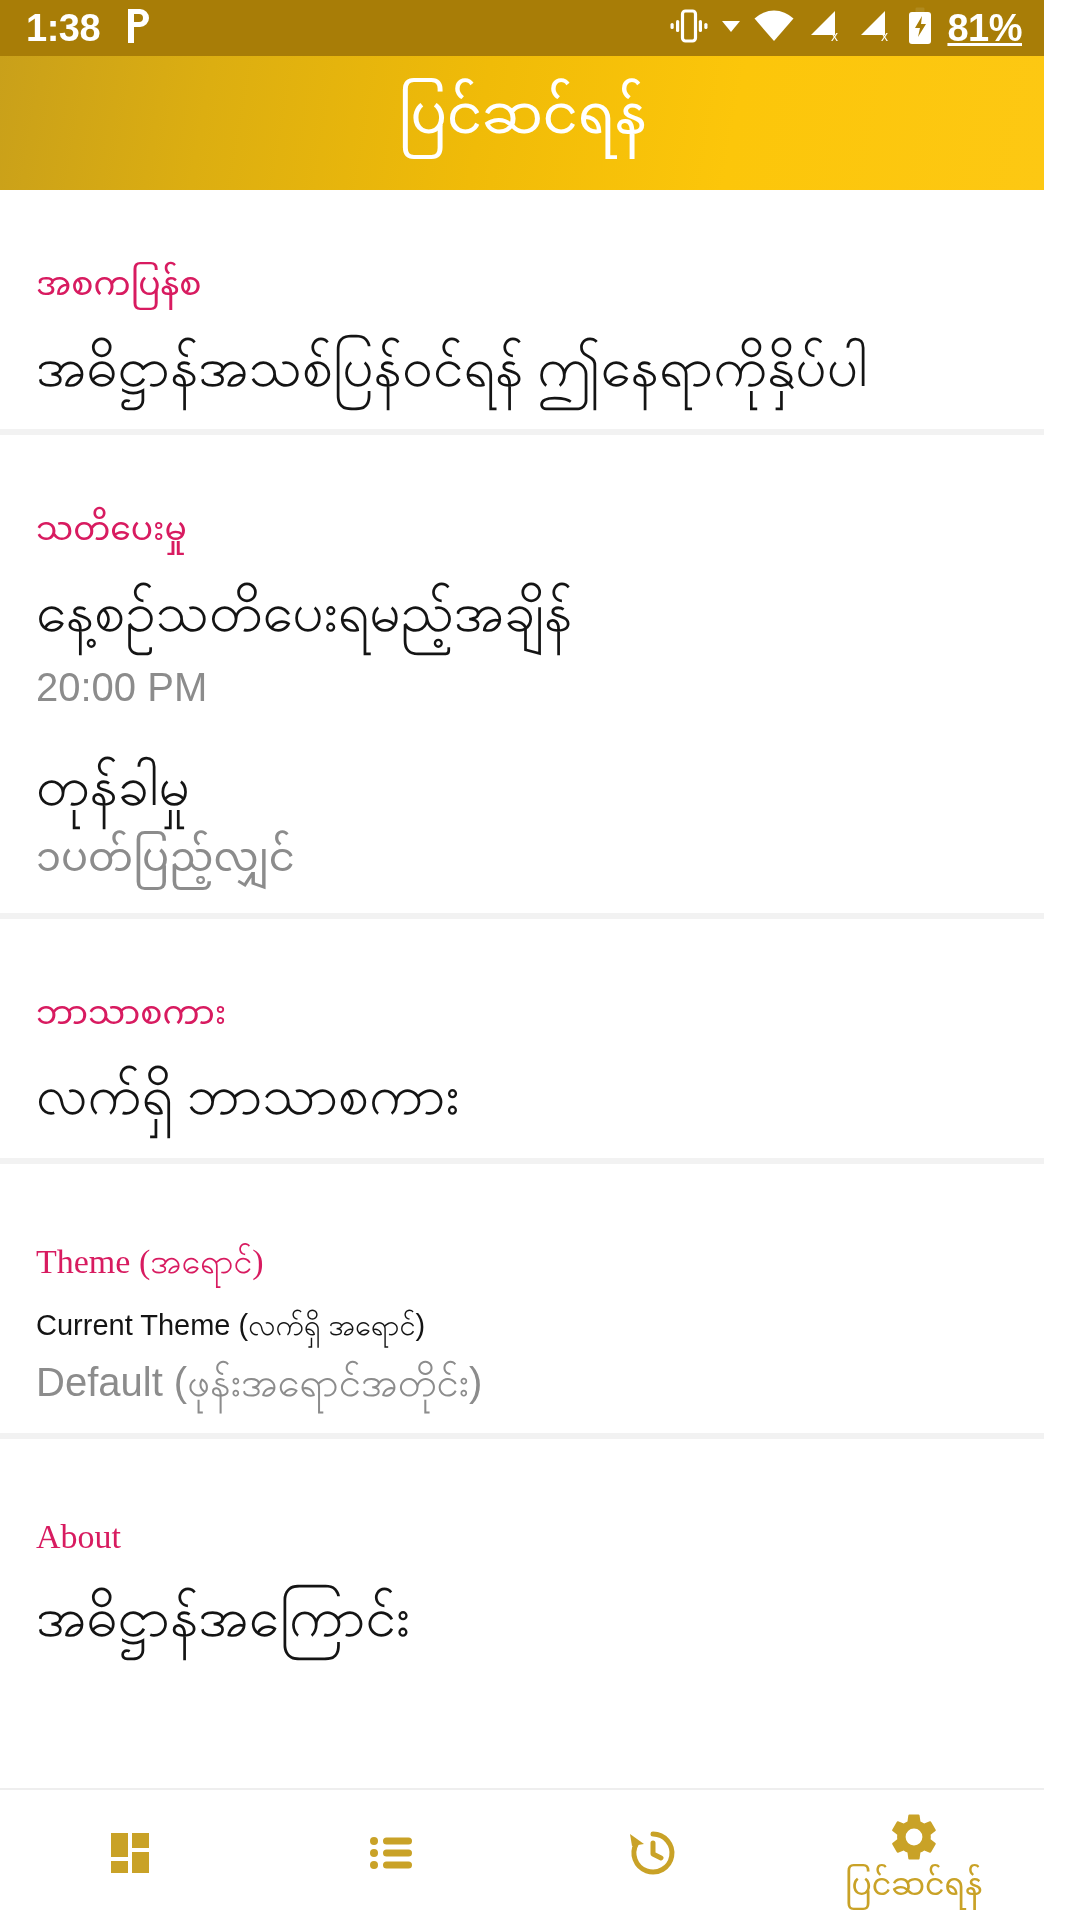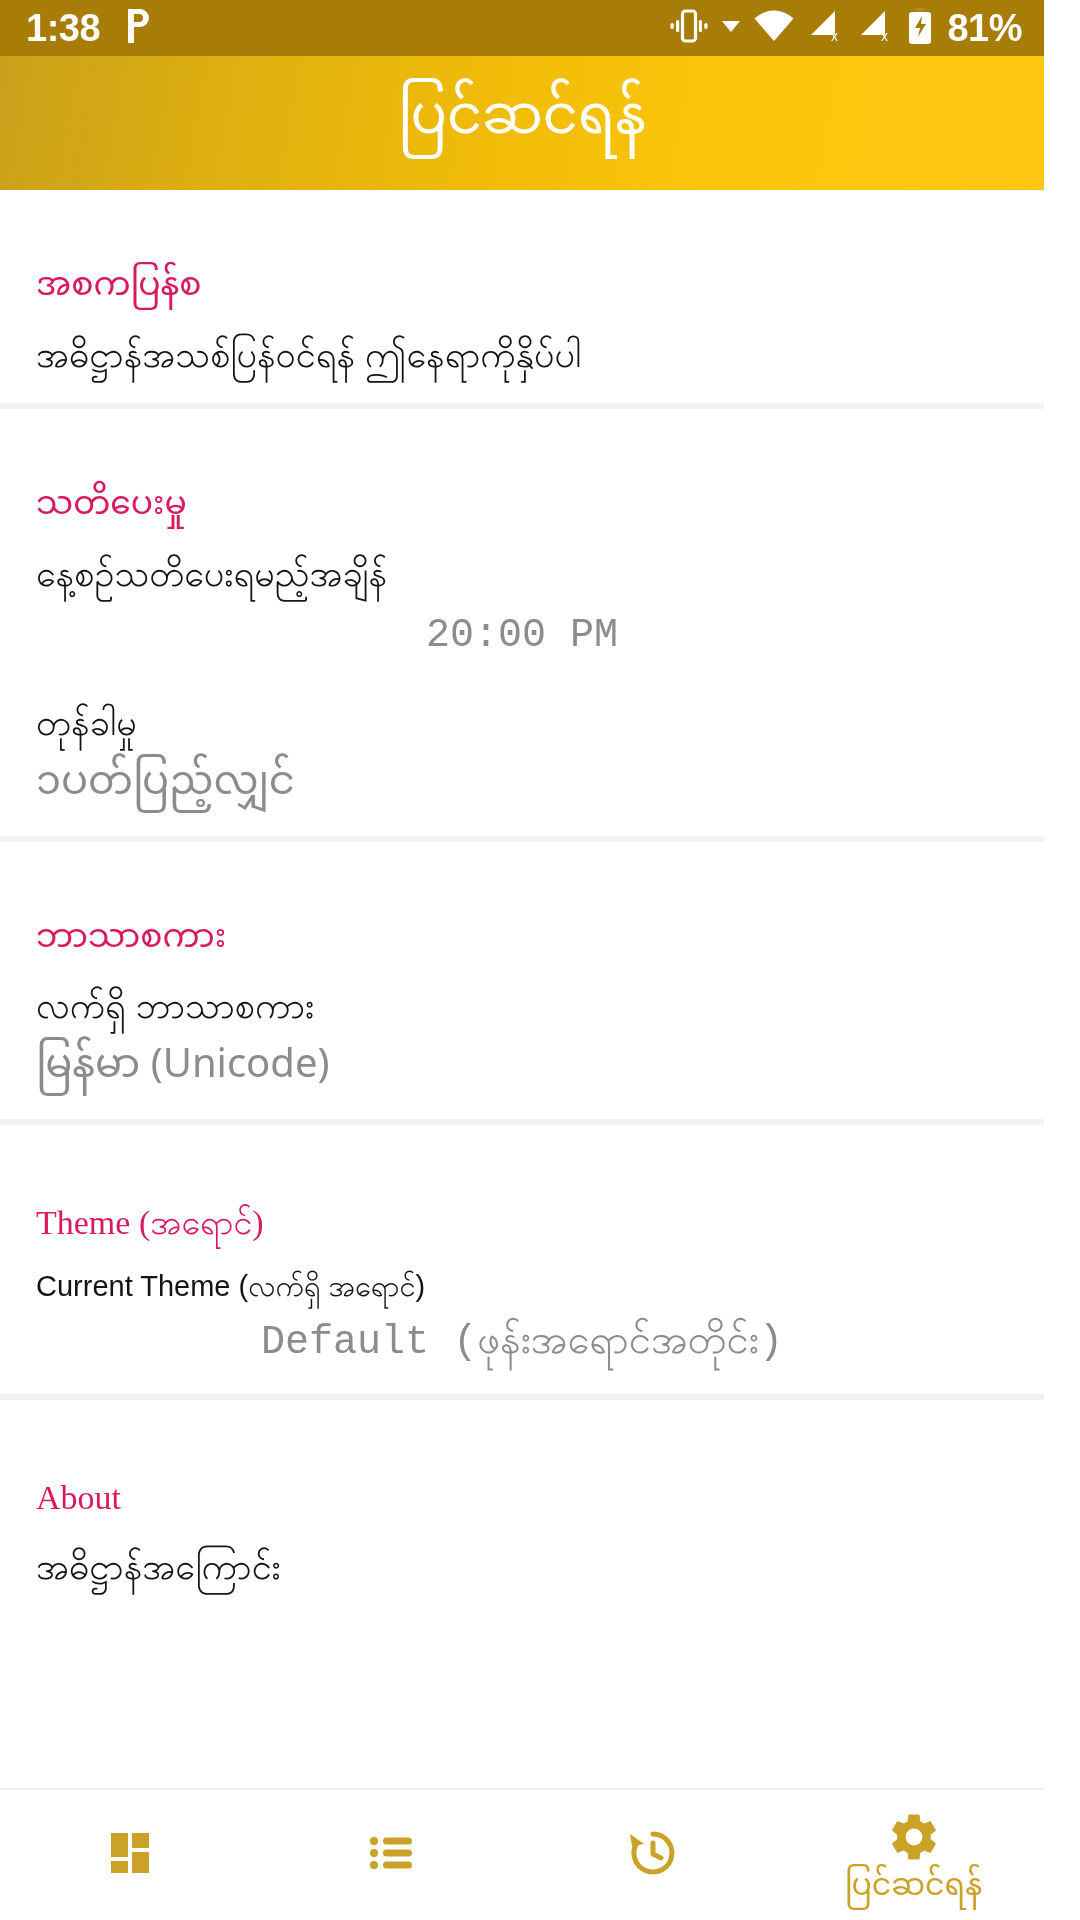--- a/index.html
+++ b/index.html
@@ -17,21 +17,21 @@
     background:#a87d07;
     display:flex; align-items:center;
     padding:0 22px 0 26px;
     color:#ffffff;
   }
   .sb-left { display:flex; align-items:center; gap:24px; }
   .sb-clock { font-size:38px; font-weight:700; letter-spacing:-0.5px; line-height:1; }
   .sb-pin { font-size:34px; font-weight:700; line-height:1; }
   .sb-right { margin-left:auto; display:flex; align-items:center; gap:12px; }
   .sb-icon { display:block; }
-  .sb-batt-text { font-size:38px; font-weight:700; letter-spacing:-0.5px; line-height:1; margin-left:2px; }
+  .sb-batt-text { font-size:38px; font-weight:700; letter-spacing:-0.5px; line-height:1; margin-left:2px;text-decoration:underline; }
 
   
   .app-bar {
     height:134px; flex:0 0 134px;
     background:linear-gradient(100deg,#c9a01a 0%,#dcae11 20%,#f0bb08 46%,#fcc60a 70%,#fdc813 100%);
     display:flex; align-items:center; justify-content:center;
     position:relative;
   }
   .app-bar-title {
     color:#ffffff; font-size:54px; line-height:1.15;
@@ -49,29 +49,29 @@
     color:#d81b60;
     font-size:33px; line-height:1.3;
     padding:28px 36px 10px 36px;
     font-family:"Noto Sans Myanmar","DejaVu Sans",sans-serif;
     margin-top:48px;
   }
   .sec-header.latin { font-family:Liberation Serif, serif; font-size:34px; }
 
   .row { padding:12px 36px 24px 36px; }
   .row-title {
-    color:#141414; font-size:36px; line-height:1.35;
-    font-family:Liberation Sans, sans-serif;
+    color:#141414; font-size:55px; line-height:1.35;
+    font-family:Liberation Serif, serif;
   }
   .row-title.latin { font-family:"Liberation Sans","DejaVu Sans",sans-serif; font-size:29px; }
   .row-sub {
     color:#8c8c8c; font-size:40px; line-height:1.35; margin-top:10px;
     font-family:"Noto Sans Myanmar","DejaVu Sans",sans-serif;
   }
-  .row-sub.latin { font-family:Liberation Mono, monospace;text-align:center; }
+  .row-sub.latin { font-family:Liberation Sans, sans-serif; }
 
   
   .bottom-nav {
     flex:0 0 132px; height:132px;
     background:#ffffff;
     border-top:2px solid #eeeeee;
     display:flex; align-items:center;
   }
   .nav-item {
     flex:1 1 0; height:100%;
@@ -165,21 +165,20 @@
           <div class="row">
             <div class="row-title">တုန်ခါမှု</div>
             <div class="row-sub">၁ပတ်ပြည့်လျှင်</div>
           </div>
         </div>
         <div class="divider"></div>
         <div class="section">
           <div class="sec-header">ဘာသာစကား</div>
           <div class="row">
             <div class="row-title">လက်ရှိ ဘာသာစကား</div>
-            <div class="row-sub">မြန်မာ (Unicode)</div>
           </div>
         </div>
         <div class="divider"></div>
         <div class="section">
           <div class="sec-header latin">Theme (အရောင်)</div>
           <div class="row">
             <div class="row-title latin">Current Theme (လက်ရှိ အရောင်)</div>
             <div class="row-sub latin">Default (ဖုန်းအရောင်အတိုင်း)</div>
           </div>
         </div>

